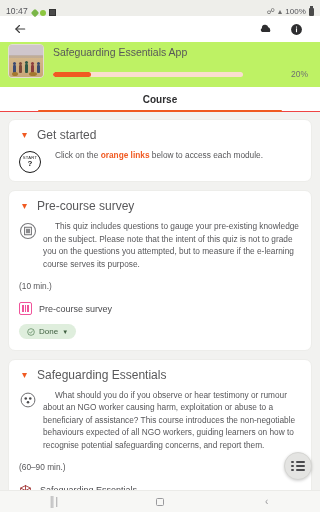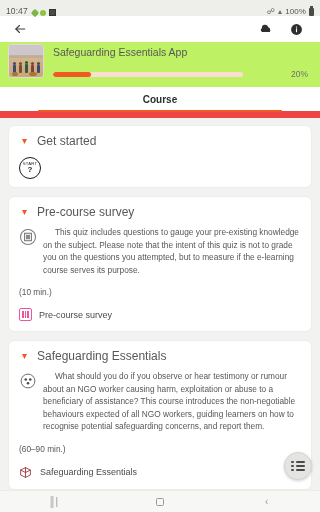--- a/index.html
+++ b/index.html
@@ -83,21 +83,21 @@
   .progress-track {
     flex: 1; height: 5px; border-radius: 3px; background: #fbdecf; overflow: hidden;
   }
   .progress-fill { height: 100%; border-radius: 3px; background: #f05a22; }
   .progress-pct { font-size: 8.5px; color: #6f6f72; flex: 0 0 auto; margin-left: 41px; }
 
   
   .tabs {
     background: #ffffff;
     display: flex;
-    border-bottom: 7px solid #ef4444;
+    border-bottom: 1px solid #ef4444;
   }
   .tab {
     flex: 1; text-align: center;
     padding: 7px 0 6px;
     font-size: 10px; color: #8b8b8e;
     position: relative;
   }
   .tab.active { color: #2e2e30; font-weight: bold; }
   .tab.active:after {
     content: ""; position: absolute; left: 12%; right: 12%; bottom: -1px;
@@ -269,20 +269,23 @@
         <span class="chev">▾</span>
         <span class="sec-title">Get started</span>
       </div>
       <div class="sec-body">
         <div class="mod-icon">
           <div class="start-badge">
             <span class="s1">START</span>
             <span class="s2">?</span>
           </div>
         </div>
+        <div class="sec-text noindent">
+          <span>Click on the </span><span class="orange-link">orange links</span><span> below to access each module.</span>
+        </div>
       </div>
     </div>
 
     <div class="card">
       <div class="sec-head">
         <span class="chev">▾</span>
         <span class="sec-title">Pre-course survey</span>
       </div>
       <div class="sec-body">
         <div class="mod-icon">
@@ -295,20 +298,28 @@
         <div class="sec-text">This quiz includes questions to gauge your pre-existing knowledge on the subject. Please note that the intent of this quiz is not to grade you on the questions you attempted, but to measure if the e-learning course serves its purpose.</div>
       </div>
       <div class="duration">(10 min.)</div>
       <div class="mod-row">
         <span class="quiz-icon-sm">
             <i></i>
             <i></i>
             <i></i>
           </span>
         <span class="mod-label">Pre-course survey</span>
+      </div>
+      <div class="pill pill-done">
+        <svg width="8" height="8" viewBox="0 0 24 24">
+          <circle cx="12" cy="12" r="10" fill="none" stroke="#4b7a4f" stroke-width="2"></circle>
+          <polyline points="7.5 12.5 10.8 15.8 16.5 8.8" fill="none" stroke="#4b7a4f" stroke-width="2" stroke-linecap="round" stroke-linejoin="round"></polyline>
+        </svg>
+        <span>Done</span>
+        <span class="caret">▼</span>
       </div>
     </div>
 
     <div class="card">
       <div class="sec-head">
         <span class="chev">▾</span>
         <span class="sec-title">Safeguarding Essentials</span>
       </div>
       <div class="sec-body">
         <div class="mod-icon">

